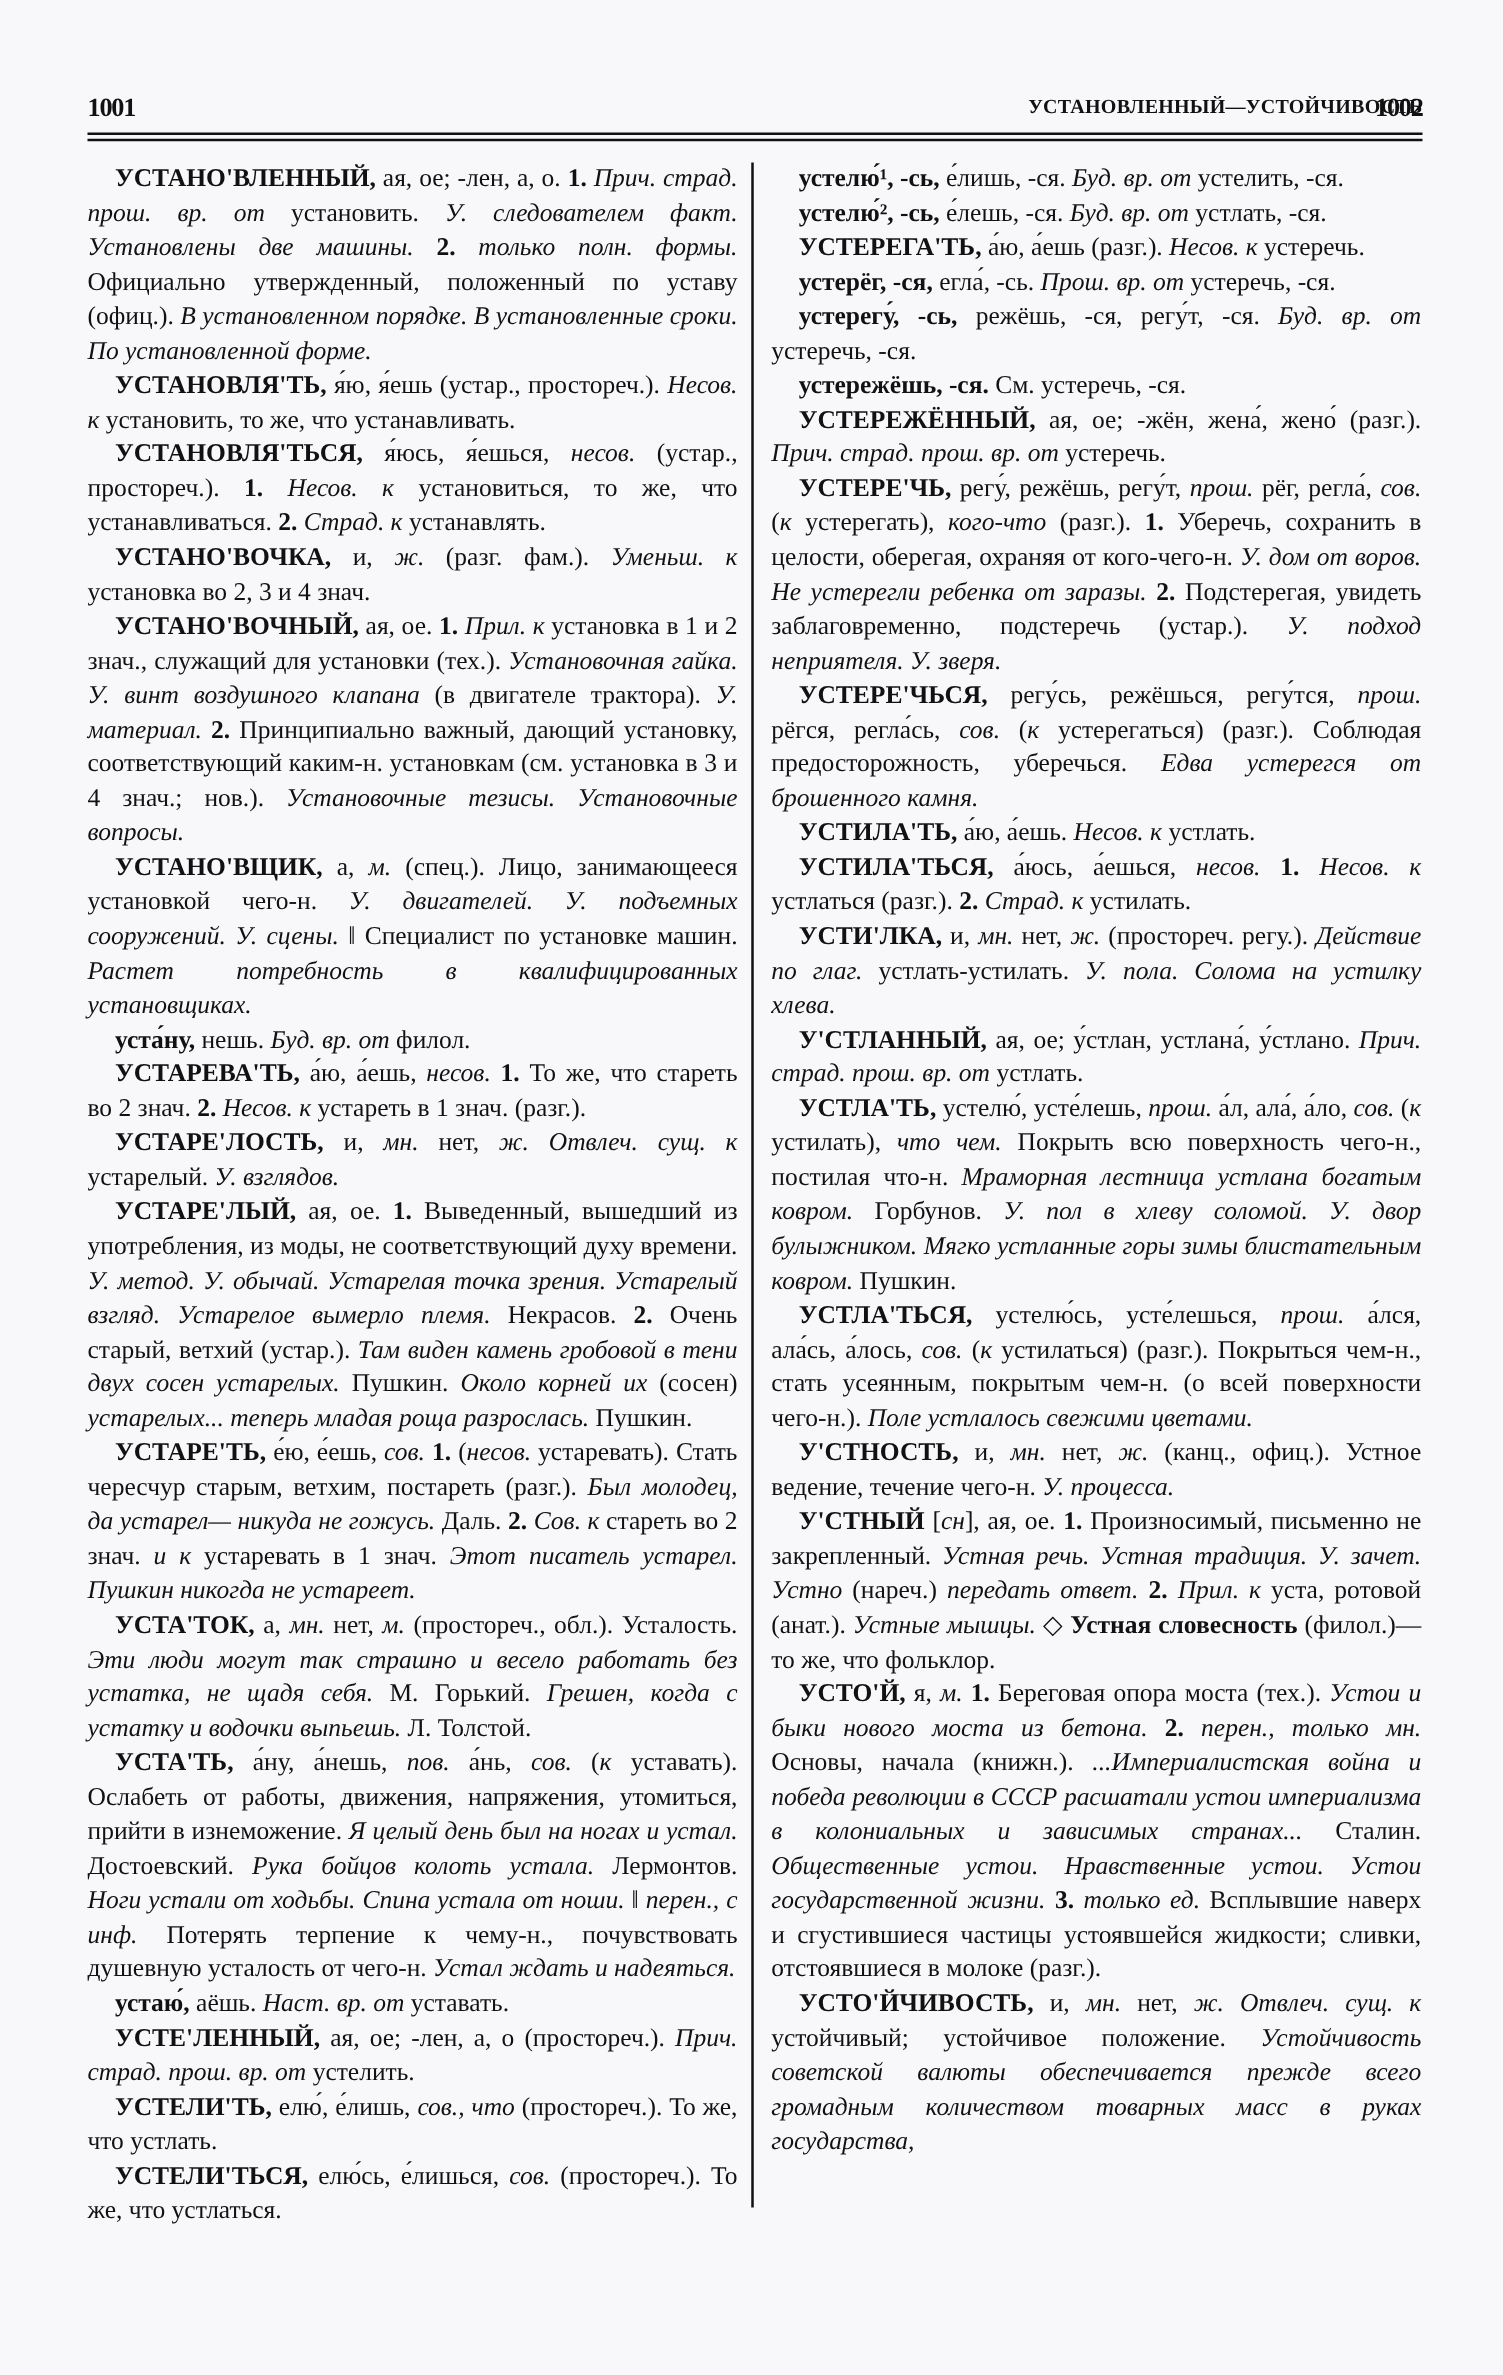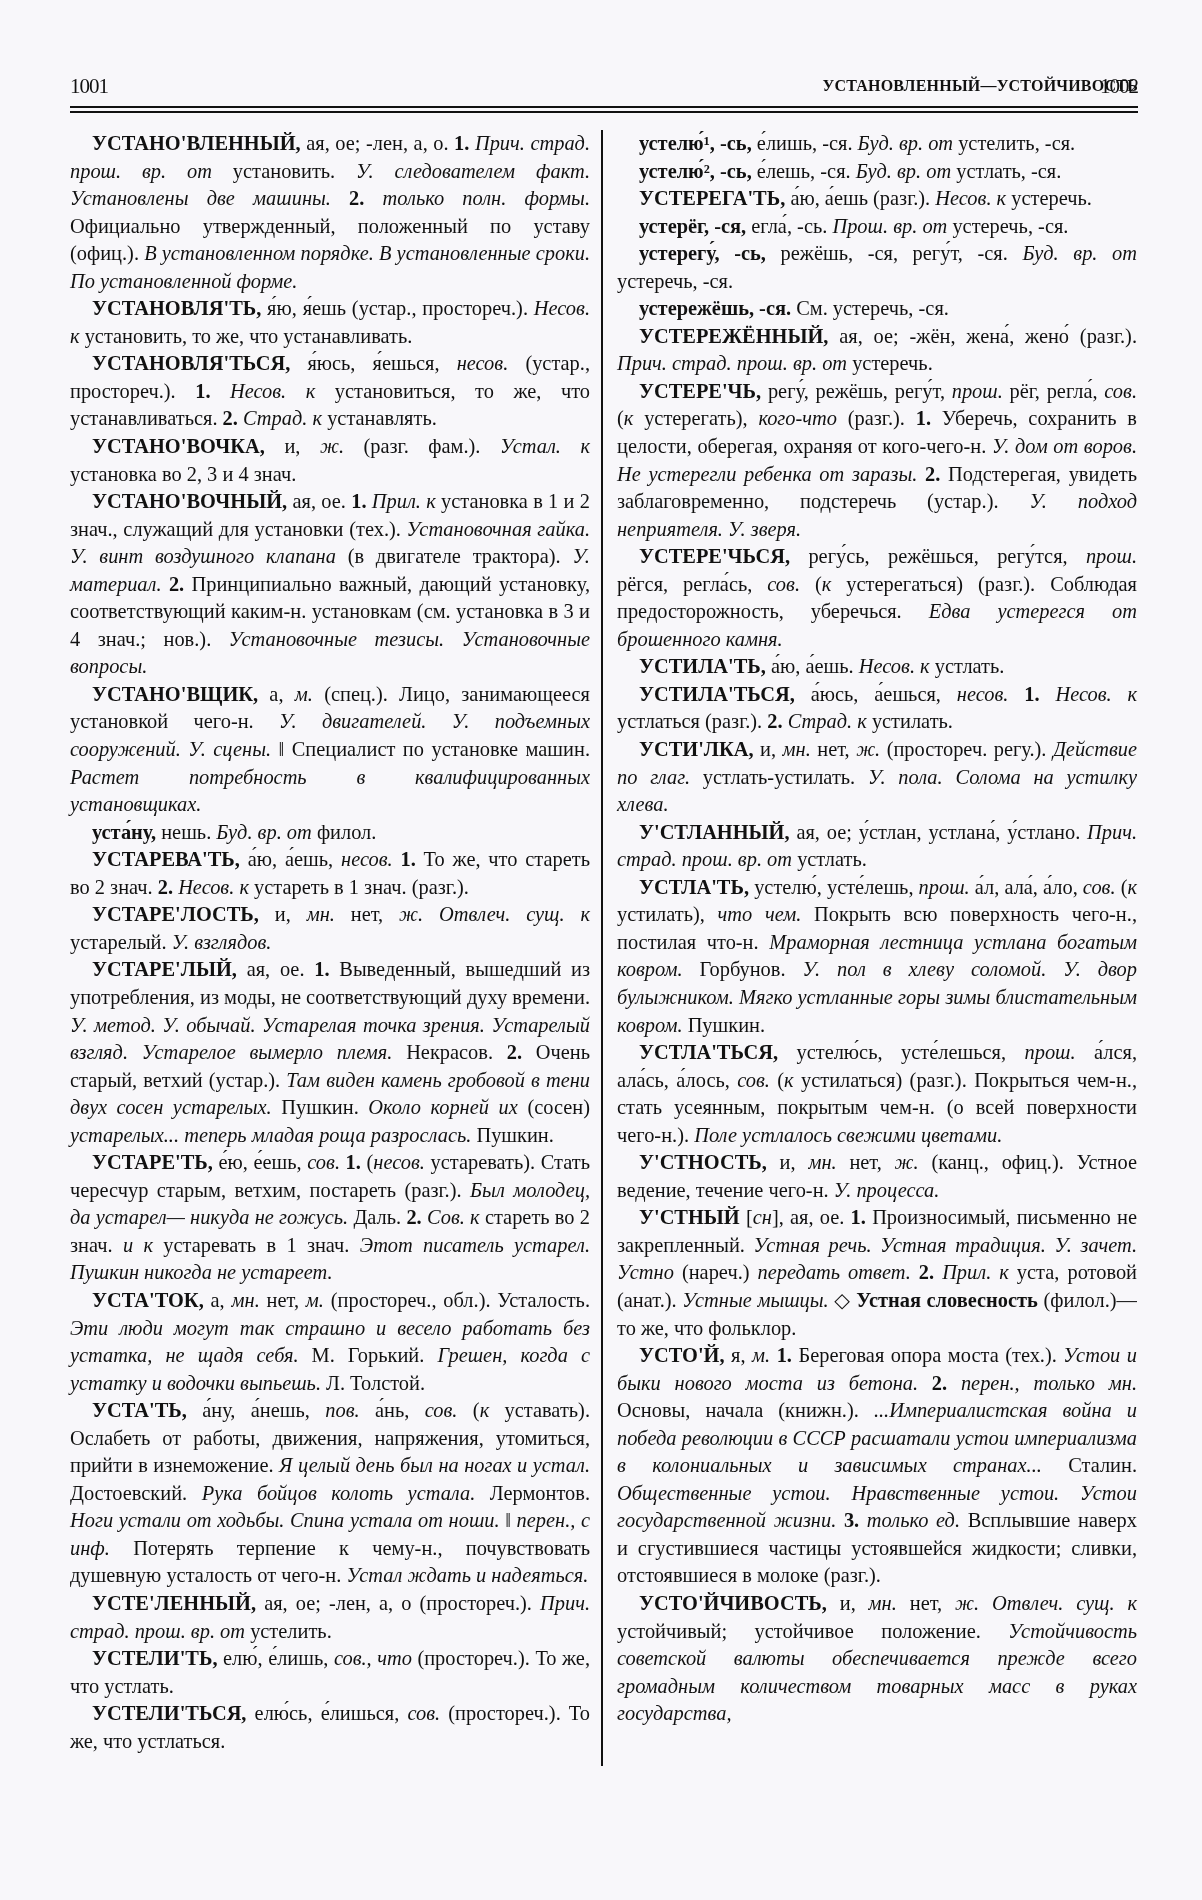--- a/index.html
+++ b/index.html
@@ -2,21 +2,21 @@
 <html><head>
 <meta charset="utf-8">
 <style>
   html, body { margin:0; padding:0; }
   body {
     width:1202px; height:1900px; background:#f8f7fa; color:#111;
     font-family:"Liberation Serif","DejaVu Serif",serif;
     position:relative; overflow:hidden;
   }
   .page-header { position:absolute; left:70px; top:74px; width:1068px; height:26px; }
-  .pnum { position:absolute; top:0; font-weight:normal; font-size:21px; letter-spacing:-1px; }
+  .pnum { position:absolute; top:0; font-weight:bold; font-size:21px; letter-spacing:-1px; }
   .pnum.left { left:0; }
   .pnum.right { right:0; }
   .running-head { position:absolute; left:0; right:0; top:3px; text-align:right; font-weight:bold; font-size:16px; letter-spacing:0.2px; }
   .rule { position:absolute; left:70px; top:106px; width:1068px; height:7px;
           border-top:2px solid #111; border-bottom:2px solid #111; box-sizing:border-box; }
   .col { position:absolute; top:130px; width:520px; font-size:20.4px; line-height:27.55px;
          text-align:justify; hyphens:manual; }
   .col.left { left:70px; }
   .col.right { left:617px; }
   .divider { position:absolute; left:601px; top:130px; width:2px; height:1636px; background:#111; }
@@ -32,30 +32,31 @@
   <span class="pnum left">1001</span>
   <div class="running-head">УСТАНОВЛЕННЫЙ—УСТОЙЧИВОСТЬ</div>
   <span class="pnum right">1002</span>
 </div>
 <div class="rule"></div>
 
 <div class="col left" id="col-left">
     <p class="entry"><span class="hw">УСТАНО'ВЛЕННЫЙ,</span><span class=""> ая, ое; -лен, а, о. </span><span class="b">1. </span><span class="it">Прич. страд. прош. вр. от </span><span class="">установить. </span><span class="it">У. следователем факт. Установлены две машины. </span><span class="b">2. </span><span class="it">только полн. формы. </span><span class="">Официально утвержденный, положенный по уставу (офиц.). </span><span class="it">В установленном порядке. В установленные сроки. По установленной форме.</span></p>
     <p class="entry"><span class="hw">УСТАНОВЛЯ'ТЬ,</span><span class=""> я́ю, я́ешь (устар., простореч.). </span><span class="it">Несов. к </span><span class="">установить, то же, что устанавливать.</span></p>
     <p class="entry"><span class="hw">УСТАНОВЛЯ'ТЬСЯ,</span><span class=""> я́юсь, я́ешься, </span><span class="it">несов. </span><span class="">(устар., простореч.). </span><span class="b">1. </span><span class="it">Несов. к </span><span class="">установиться, то же, что устанавливаться. </span><span class="b">2. </span><span class="it">Страд. к </span><span class="">устанавлять.</span></p>
-    <p class="entry"><span class="hw">УСТАНО'ВОЧКА,</span><span class=""> и, </span><span class="it">ж. </span><span class="">(разг. фам.). </span><span class="it">Устал. к </span><span class="">установка во 2, 3 и 4 знач.</span></p>
+    <p class="entry"><span class="hw">УСТАНО'ВОЧКА,</span><span class=""> и, </span><span class="it">ж. </span><span class="">(разг. фам.). </span><span class="it">Уменьш. к </span><span class="">установка во 2, 3 и 4 знач.</span></p>
     <p class="entry"><span class="hw">УСТАНО'ВОЧНЫЙ,</span><span class=""> ая, ое. </span><span class="b">1. </span><span class="it">Прил. к </span><span class="">установка в 1 и 2 знач., служащий для установки (тех.). </span><span class="it">Установочная гайка. У. винт воздушного клапана </span><span class="">(в двигателе трактора). </span><span class="it">У. материал. </span><span class="b">2. </span><span class="">Принципиально важный, дающий установку, соответствующий каким-н. установкам (см. установка в 3 и 4 знач.; нов.). </span><span class="it">Установочные тезисы. Установочные вопросы.</span></p>
     <p class="entry"><span class="hw">УСТАНО'ВЩИК,</span><span class=""> а, </span><span class="it">м. </span><span class="">(спец.). Лицо, занимающееся установкой чего-н. </span><span class="it">У. двигателей. У. подъемных сооружений. У. сцены. </span><span class="">‖ Специалист по установке машин. </span><span class="it">Растет потребность в квалифицированных установщиках.</span></p>
     <p class="entry"><span class="hw">уста́ну,</span><span class=""> нешь. </span><span class="it">Буд. вр. от </span><span class="">филол.</span></p>
     <p class="entry"><span class="hw">УСТАРЕВА'ТЬ,</span><span class=""> а́ю, а́ешь, </span><span class="it">несов. </span><span class="b">1. </span><span class="">То же, что стареть во 2 знач. </span><span class="b">2. </span><span class="it">Несов. к </span><span class="">устареть в 1 знач. (разг.).</span></p>
     <p class="entry"><span class="hw">УСТАРЕ'ЛОСТЬ,</span><span class=""> и, </span><span class="it">мн. </span><span class="">нет, </span><span class="it">ж. Отвлеч. сущ. к </span><span class="">устарелый. </span><span class="it">У. взглядов.</span></p>
     <p class="entry"><span class="hw">УСТАРЕ'ЛЫЙ,</span><span class=""> ая, ое. </span><span class="b">1. </span><span class="">Выведенный, вышедший из употребления, из моды, не соответствующий духу времени. </span><span class="it">У. метод. У. обычай. Устарелая точка зрения. Устарелый взгляд. Устарелое вымерло племя. </span><span class="">Некрасов. </span><span class="b">2. </span><span class="">Очень старый, ветхий (устар.). </span><span class="it">Там виден камень гробовой в тени двух сосен устарелых. </span><span class="">Пушкин. </span><span class="it">Около корней их </span><span class="">(сосен) </span><span class="it">устарелых... теперь младая роща разрослась. </span><span class="">Пушкин.</span></p>
     <p class="entry"><span class="hw">УСТАРЕ'ТЬ,</span><span class=""> е́ю, е́ешь, </span><span class="it">сов. </span><span class="b">1. </span><span class="">(</span><span class="it">несов. </span><span class="">устаревать). Стать чересчур старым, ветхим, постареть (разг.). </span><span class="it">Был молодец, да устарел— никуда не гожусь. </span><span class="">Даль. </span><span class="b">2. </span><span class="it">Сов. к </span><span class="">стареть во 2 знач. </span><span class="it">и к </span><span class="">устаревать в 1 знач. </span><span class="it">Этот писатель устарел. Пушкин никогда не устареет.</span></p>
     <p class="entry"><span class="hw">УСТА'ТОК,</span><span class=""> а, </span><span class="it">мн. </span><span class="">нет, </span><span class="it">м. </span><span class="">(простореч., обл.). Усталость. </span><span class="it">Эти люди могут так страшно и весело работать без устатка, не щадя себя. </span><span class="">М. Горький. </span><span class="it">Грешен, когда с устатку и водочки выпьешь. </span><span class="">Л. Толстой.</span></p>
     <p class="entry"><span class="hw">УСТА'ТЬ,</span><span class=""> а́ну, а́нешь, </span><span class="it">пов. </span><span class="">а́нь, </span><span class="it">сов. </span><span class="">(</span><span class="it">к </span><span class="">уставать). Ослабеть от работы, движения, напряжения, утомиться, прийти в изнеможение. </span><span class="it">Я целый день был на ногах и устал. </span><span class="">Достоевский. </span><span class="it">Рука бойцов колоть устала. </span><span class="">Лермонтов. </span><span class="it">Ноги устали от ходьбы. Спина устала от ноши. </span><span class="">‖ </span><span class="it">перен., с инф. </span><span class="">Потерять терпение к чему-н., почувствовать душевную усталость от чего-н. </span><span class="it">Устал ждать и надеяться.</span></p>
+    <p class="entry"><span class="hw">устаю́,</span><span class=""> аёшь. </span><span class="it">Наст. вр. от </span><span class="">уставать.</span></p>
     <p class="entry"><span class="hw">УСТЕ'ЛЕННЫЙ,</span><span class=""> ая, ое; -лен, а, о (простореч.). </span><span class="it">Прич. страд. прош. вр. от </span><span class="">устелить.</span></p>
     <p class="entry"><span class="hw">УСТЕЛИ'ТЬ,</span><span class=""> елю́, е́лишь, </span><span class="it">сов., что </span><span class="">(простореч.). То же, что устлать.</span></p>
     <p class="entry"><span class="hw">УСТЕЛИ'ТЬСЯ,</span><span class=""> елю́сь, е́лишься, </span><span class="it">сов. </span><span class="">(простореч.). То же, что устлаться.</span></p>
   </div>
 <div class="divider"></div>
 <div class="col right" id="col-right">
     <p class="entry"><span class="hw">устелю́¹, -сь,</span><span class=""> е́лишь, -ся. </span><span class="it">Буд. вр. от </span><span class="">устелить, -ся.</span></p>
     <p class="entry"><span class="hw">устелю́², -сь,</span><span class=""> е́лешь, -ся. </span><span class="it">Буд. вр. от </span><span class="">устлать, -ся.</span></p>
     <p class="entry"><span class="hw">УСТЕРЕГА'ТЬ,</span><span class=""> а́ю, а́ешь (разг.). </span><span class="it">Несов. к </span><span class="">устеречь.</span></p>
     <p class="entry"><span class="hw">устерёг, -ся,</span><span class=""> егла́, -сь. </span><span class="it">Прош. вр. от </span><span class="">устеречь, -ся.</span></p>

